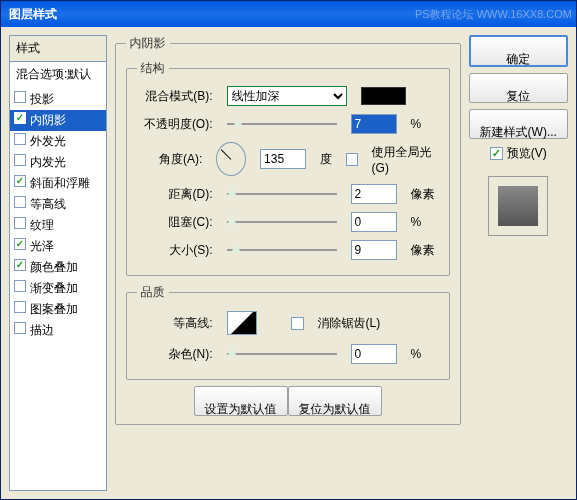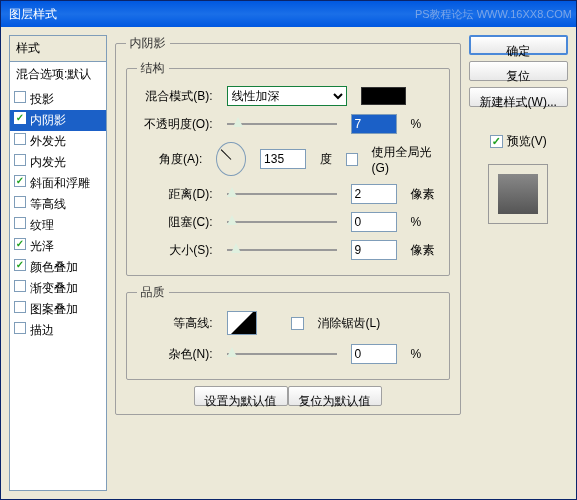--- a/index.html
+++ b/index.html
@@ -1,19 +1,19 @@
 <!DOCTYPE html>
 <html><head>
 <meta charset="utf-8">
 <style>
 *{box-sizing:border-box;margin:0;padding:0;font-family:"SimSun","宋体",Arial,sans-serif;font-size:12px}
 body{background:#e4e4e4}
 .window{width:577px;height:500px;background:#ece9d8;border:1px solid #0a246a;position:relative}
 .titlebar{height:26px;background:linear-gradient(to bottom,#0058e0 0%,#1a6fe8 50%,#0058e0 100%);color:#fff;display:flex;align-items:center;justify-content:space-between;padding:0 4px}
-.titlebar .title{font-weight:normal;padding-left:4px}
+.titlebar .title{font-weight:bold;padding-left:4px}
 .watermark{color:#7aa5e8;font-size:11px}
 .body{display:flex;padding:8px;gap:8px;height:calc(100% - 26px)}
 .styles-panel{width:100px;background:#fff;border:1px solid #7f9db9}
 .styles-header{background:#ece9d8;border-bottom:1px solid #7f9db9;padding:4px 6px}
 .styles-list{padding:2px 0}
 .style-item{display:flex;align-items:flex-start;padding:2px 4px;gap:4px;cursor:pointer}
 .style-item.selected{background:#1b60c7;color:#fff}
 .style-item .cb{width:12px;height:12px;border:1px solid #7f9db9;background:#fff;display:flex;align-items:center;justify-content:center;font-size:10px;line-height:1}
 .style-item.selected .cb{border-color:#fff}
 .style-item.checked .cb::after{content:"✓";color:#21a121;font-weight:bold}
@@ -29,26 +29,26 @@
 .slider .track{position:absolute;top:6px;left:0;right:0;height:2px;background:#999}
 .slider .thumb{position:absolute;top:0;width:0;height:0;border-left:5px solid transparent;border-right:5px solid transparent;border-bottom:10px solid #dff0df}
 .numfield{width:46px;height:20px;border:1px solid #7f9db9;padding:2px 3px;background:#fff}
 .numfield.sel{background:#1b60c7;color:#fff}
 .unit{width:28px}
 .angle{width:34px;height:34px;border:1px solid #7f9db9;border-radius:50%;position:relative;background:#ece9d8}
 .angle .hand{position:absolute;width:14px;height:1px;background:#000;top:50%;left:50%;transform-origin:left center;transform:rotate(-135deg)}
 .cb2{width:13px;height:13px;border:1px solid #7f9db9;background:#fff;display:inline-flex;align-items:center;justify-content:center}
 .cb2.checked::after{content:"✓";color:#21a121;font-size:11px;font-weight:bold}
 .contour-sw{width:30px;height:24px;border:1px solid #7f9db9;background:linear-gradient(135deg,#fff 0%,#fff 48%,#000 52%,#000 100%)}
-.btn{height:20px;padding:6px 10px;border:1px solid #a0a0a0;background:linear-gradient(to bottom,#fff,#e8e8e8);border-radius:2px;cursor:pointer}
+.btn{height:20px;padding:14px 10px;border:1px solid #a0a0a0;background:linear-gradient(to bottom,#fff,#e8e8e8);border-radius:2px;cursor:pointer}
 .btn-row{display:flex;justify-content:center;margin-top:6px}
 .right{width:102px;display:flex;flex-direction:column;gap:6px;align-items:stretch}
 .right .btn{width:100%;text-align:center}
 .right .btn.primary{border:2px solid #4a88d8}
-.preview-ck{display:flex;align-items:center;gap:4px;justify-content:center;margin-top:20px}
+.preview-ck{display:flex;align-items:center;gap:4px;justify-content:center;margin-top:0}
 .preview-box{width:60px;height:60px;border:1px solid #999;background:#ece9d8;margin:8px auto;display:flex;align-items:center;justify-content:center}
 .preview-fill{width:40px;height:40px;background:linear-gradient(to bottom,#888,#555)}
 </style>
 </head>
 <body>
 
 <div class="window">
   <div class="titlebar">
     <span class="title">图层样式</span>
     <span class="watermark">PS教程论坛 WWW.16XX8.COM</span>

